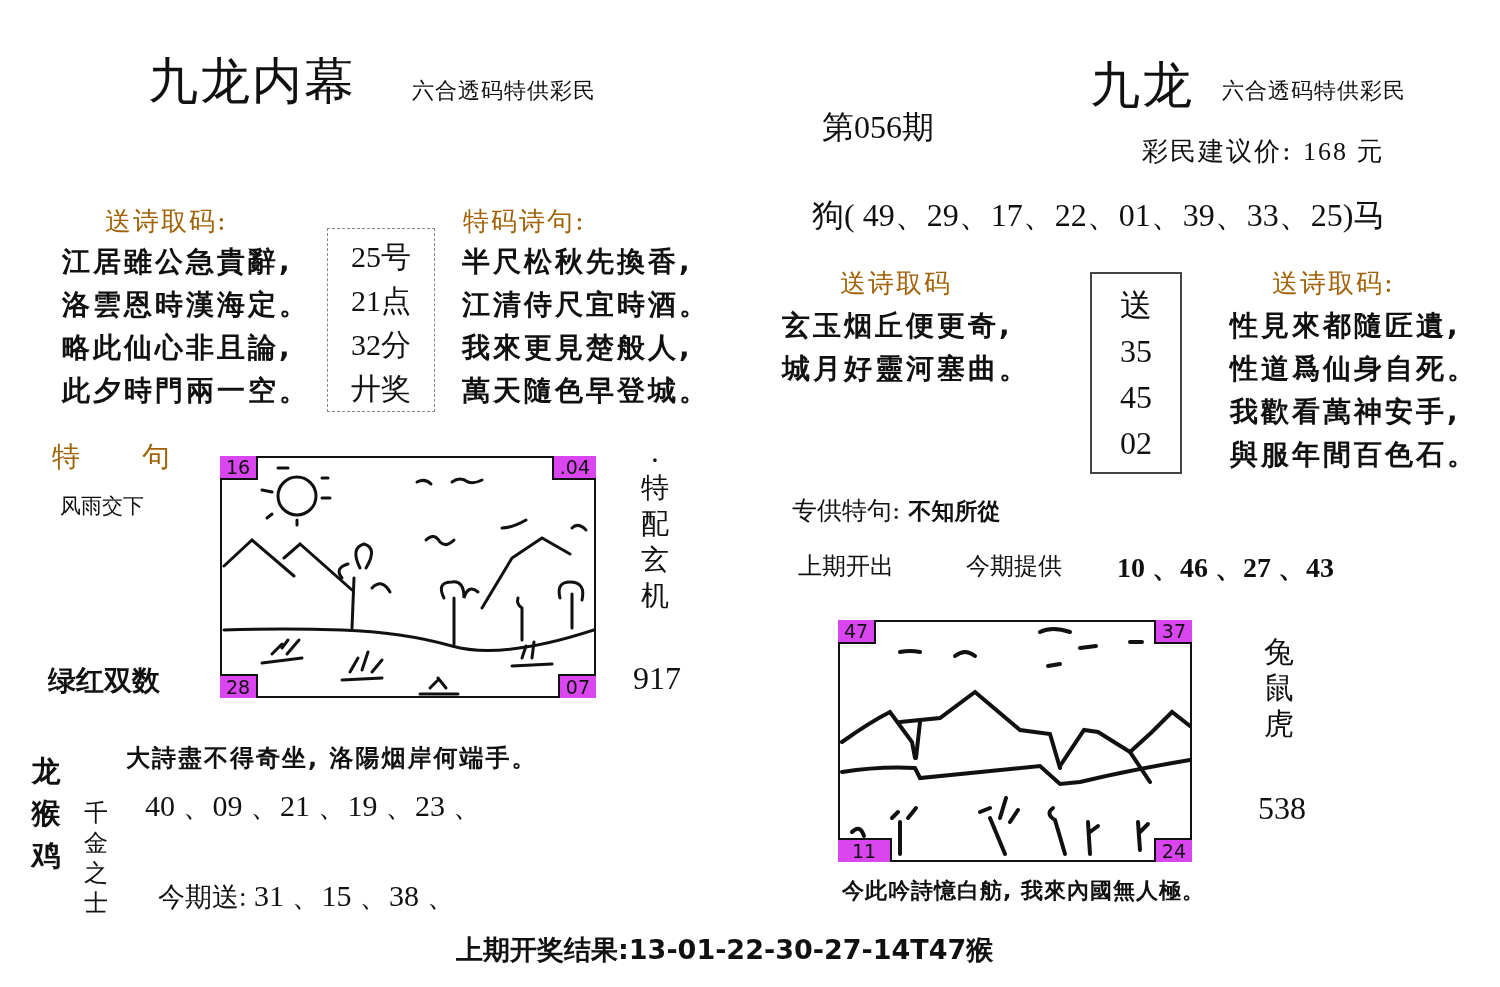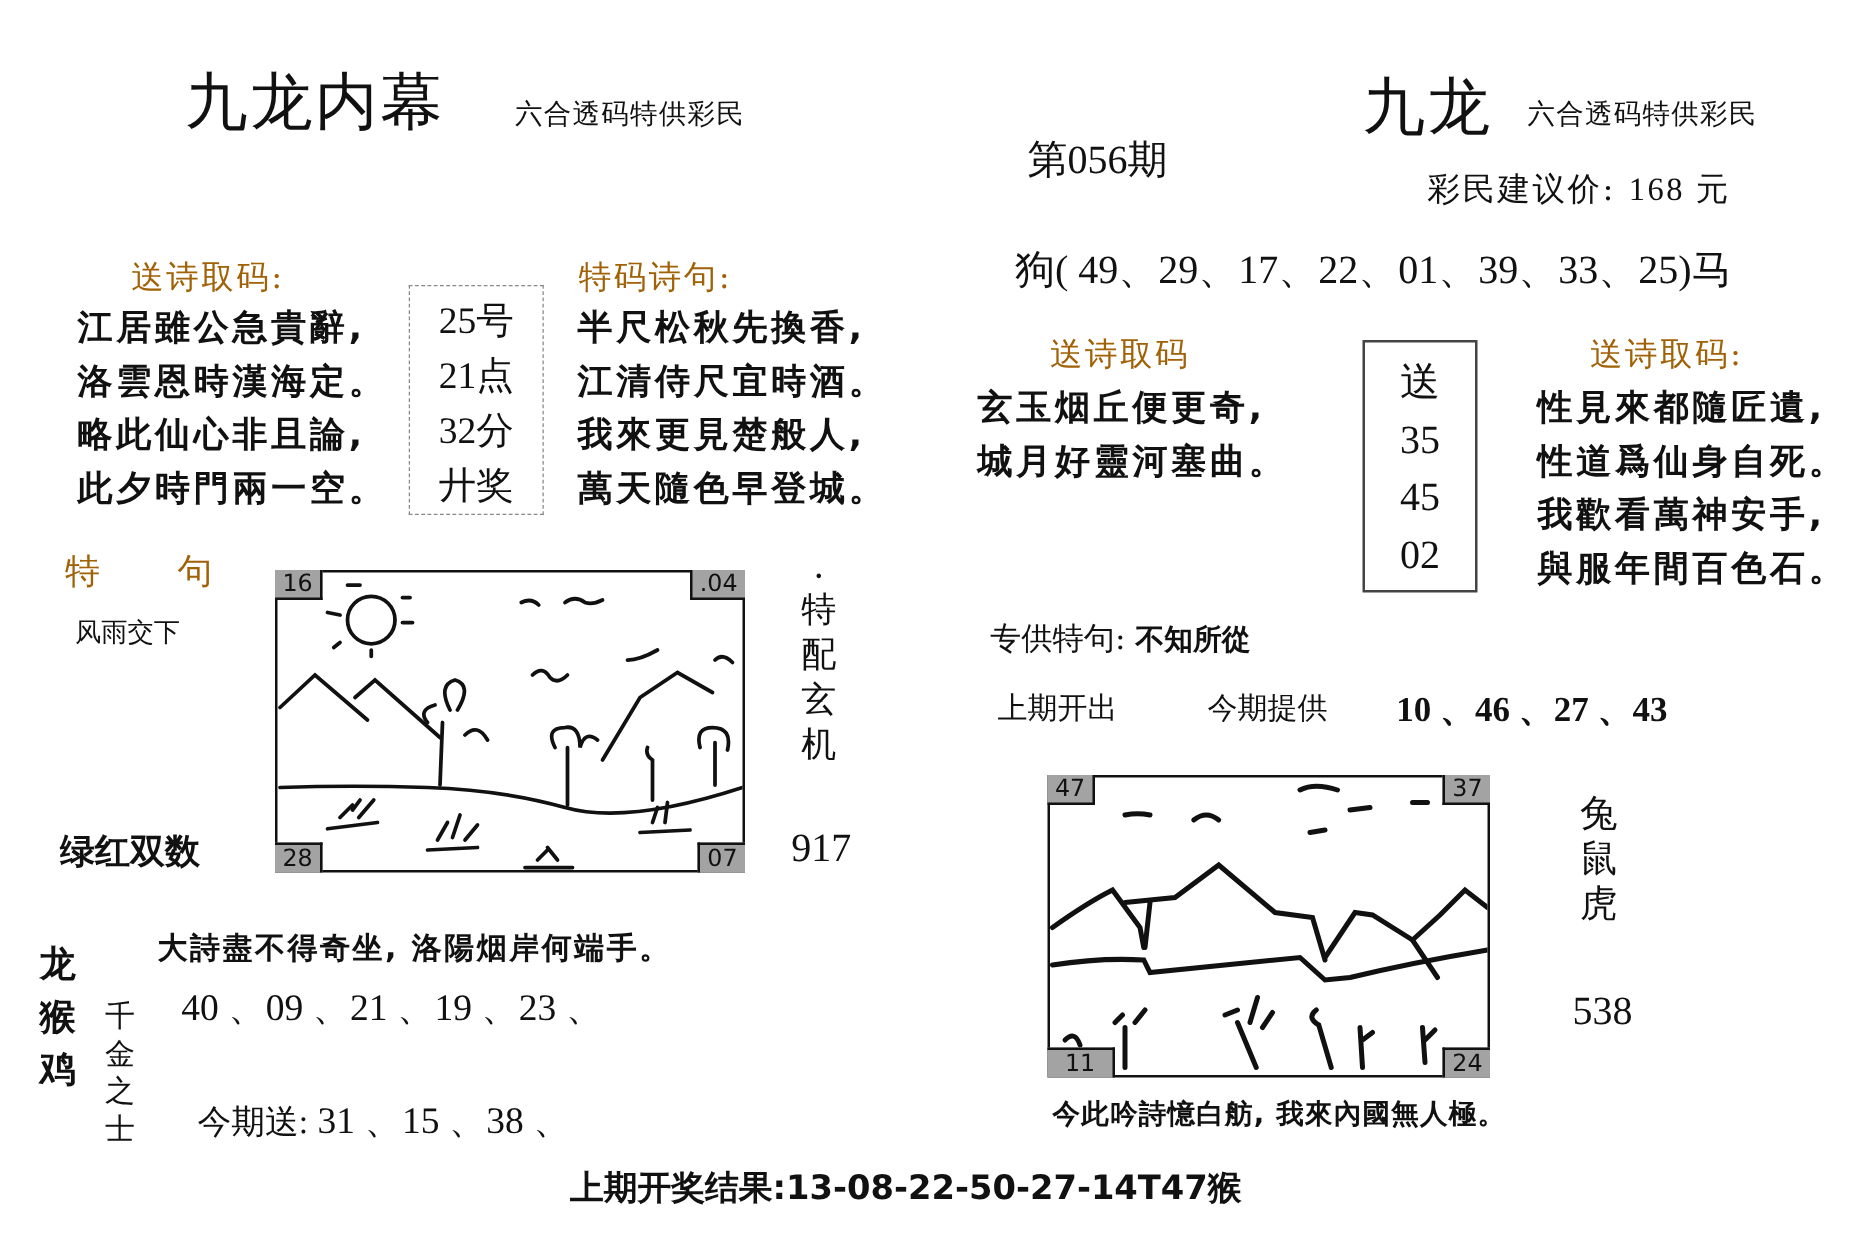--- a/index.html
+++ b/index.html
@@ -11,21 +11,21 @@
   .label { font-size:26px; color:#a16207; letter-spacing:2px; }
   .poem { font-size:28px; font-weight:bold; line-height:43px; letter-spacing:3px; font-family:"DejaVu Sans", sans-serif; }
   .poem div { white-space:nowrap; }
   .numbox { border:1px dashed #888; }
   .numbox div { font-size:30px; line-height:44px; text-align:center; font-family:"Liberation Serif", serif; }
   .solidbox { border:2px solid #444; }
   .solidbox div { font-size:32px; line-height:46px; text-align:center; font-family:"Liberation Serif", serif; }
   .serifnum { font-family:"Liberation Serif", serif; }
   .vert div { text-align:center; }
   .pic { border:2px solid #111; background:#fff; }
-  .corner { position:absolute; font-size:19px; font-family:"DejaVu Sans", sans-serif; background:#a3a3a3; padding:0 6px; border:2px solid #111; }
+  .corner { position:absolute; font-size:19px; font-family:"DejaVu Sans", sans-serif; background:#d946ef; padding:0 6px; border:2px solid #111; }
   svg { display:block; }
 </style>
 </head>
 <body>
 
 <div class="abs title-big" style="left:148px;top:48px;">九龙内幕</div>
 <div class="abs subtitle" style="left:412px;top:76px;">六合透码特供彩民</div>
 
 <div class="abs label" style="left:105px;top:204px;">送诗取码:</div>
 <div class="abs poem" style="left:62px;top:240px;">
@@ -196,14 +196,14 @@
 <div class="abs vert" style="left:1262px;top:634px;width:34px;font-size:30px;line-height:36px;">
   <div>兔</div>
   <div>鼠</div>
   <div>虎</div>
 </div>
 <div class="abs serifnum" style="left:1258px;top:790px;font-size:32px;">538</div>
 
 <div class="abs" style="left:842px;top:876px;font-size:22px;font-weight:bold;letter-spacing:1px;font-family:'DejaVu Sans',sans-serif;white-space:nowrap;">今此吟詩憶白舫, 我來內國無人極。</div>
 
 <div class="abs" style="left:456px;top:932px;font-size:27px;font-weight:bold;font-family:'DejaVu Sans',sans-serif;white-space:nowrap;">
-  <span>上期开奖结果:</span><span>13-08-22-50-27-14T47猴</span>
+  <span>上期开奖结果:</span><span>13-01-22-30-27-14T47猴</span>
 </div>
 
 </body></html>

